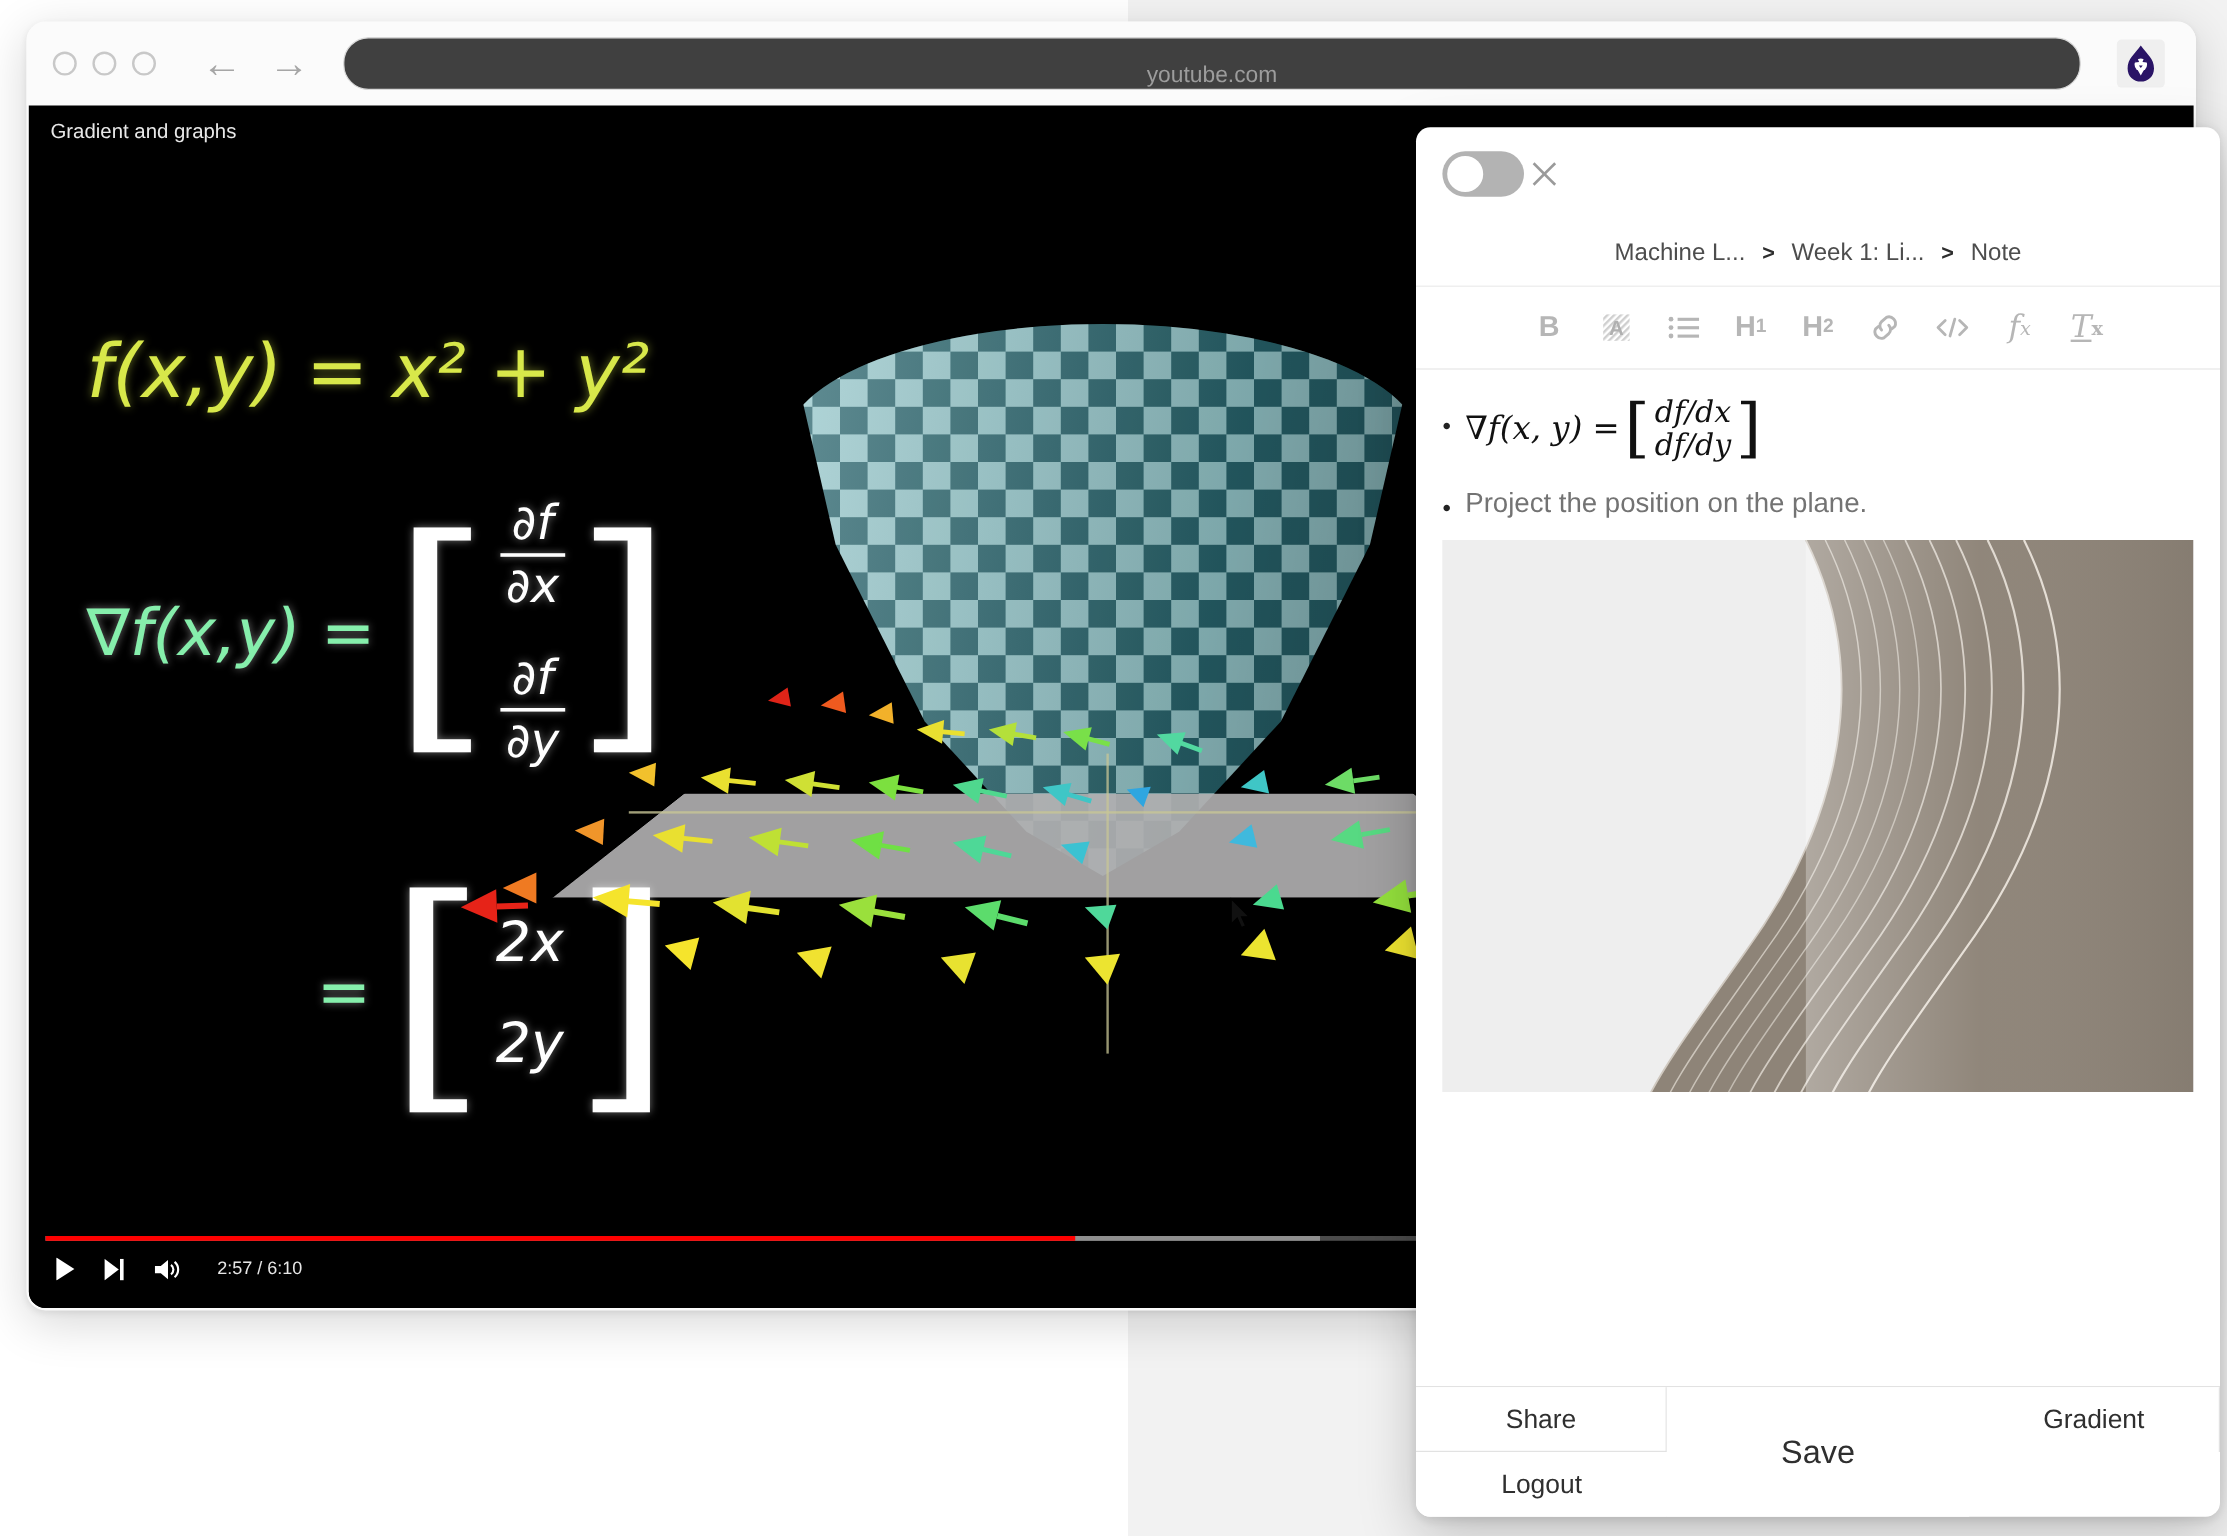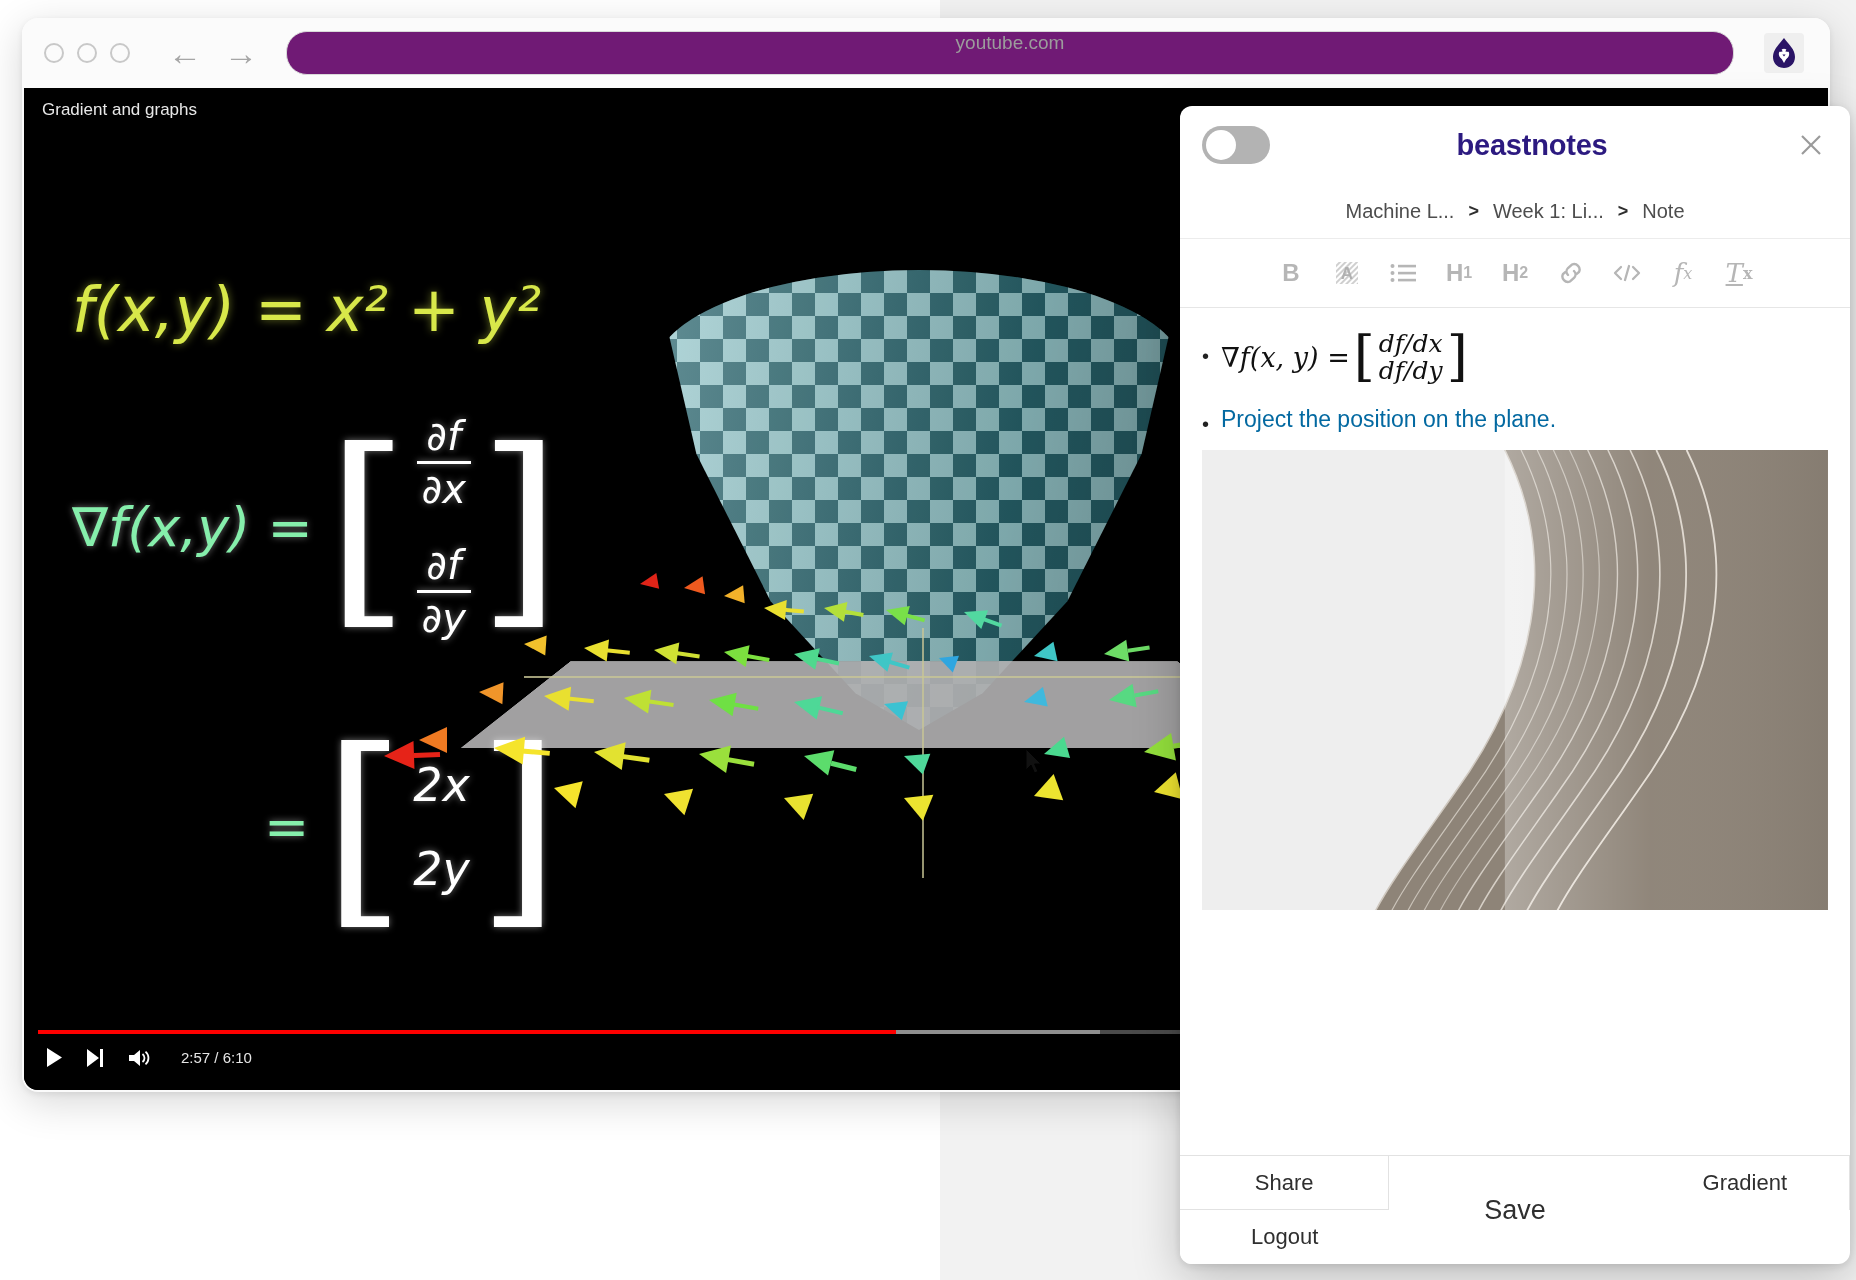--- a/index.html
+++ b/index.html
@@ -69,23 +69,23 @@
     line-height: 1;
     color: #a6a6a6;
     user-select: none;
   }
   .url-bar {
     flex: 1;
     margin: 0 30px 0 28px;
     height: 42px;
     border: 1.5px solid #d9d9d9;
     border-radius: 21px;
-    background: #701a75;
-    display: flex;
-    align-items: flex-start;
+    background: #404040;
+    display: flex;
+    align-items: flex-end;
     justify-content: center;
   }
   .url-text {
     font-size: 19px;
     color: #9c9c9c;
   }
   .ext-icon {
     width: 40px; height: 40px;
     margin-right: 26px;
     background: #efefef;
@@ -417,21 +417,21 @@
     font-weight: 300;
   }
   .math-stack {
     display: flex;
     flex-direction: column;
     line-height: 1.08;
     font-size: 25px;
   }
   .bullet-text {
     font-size: 23px;
-    color: #0369a1;
+    color: #737373;
     padding-top: 8px;
   }
 
   .note-image {
     margin: 14px 0 0 0;
     width: 100%;
     height: 460px;
     background: #efefef;
     position: relative;
     overflow: hidden;
@@ -751,21 +751,20 @@
       </div>
     </div>
   </div>
 
   <div class="notes-panel">
 
     <div class="panel-header">
       <div class="toggle" style="background: rgb(179, 179, 179);">
         <div class="toggle-knob" style="left: 4px;"></div>
       </div>
-      <div class="brand" style="color: rgb(44, 26, 128);">beastnotes</div>
       <div class="close-btn">
         <svg width="26" height="26" viewBox="0 0 26 26" aria-hidden="true">
           <line x1="4" y1="4" x2="22" y2="22" stroke="#9a9a9a" stroke-width="2.2"></line>
           <line x1="22" y1="4" x2="4" y2="22" stroke="#9a9a9a" stroke-width="2.2"></line>
         </svg>
       </div>
     </div>
 
     <div class="breadcrumb">
       <span class="crumb">Machine L...</span>

